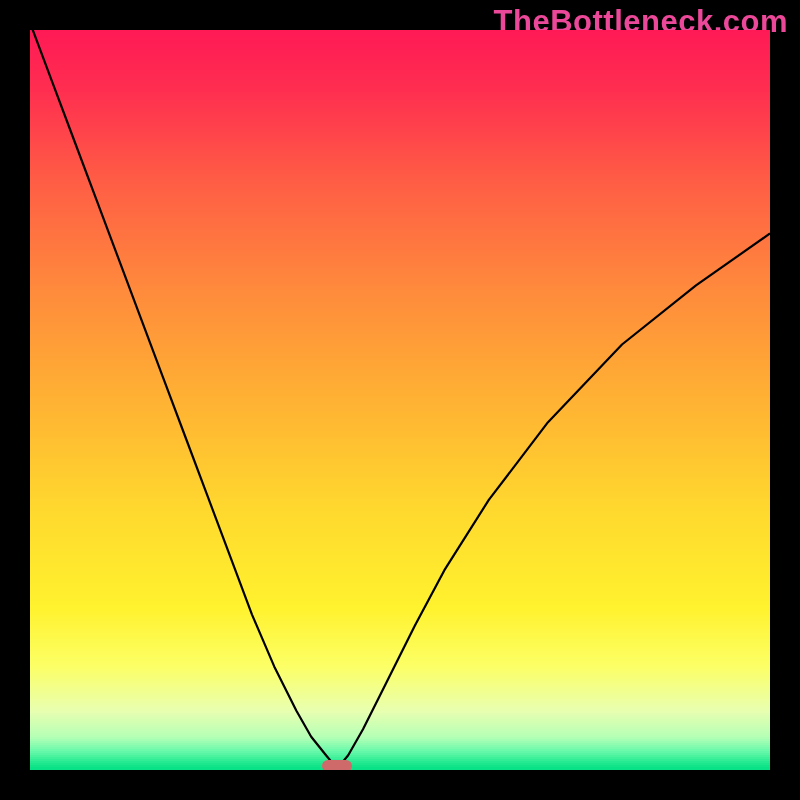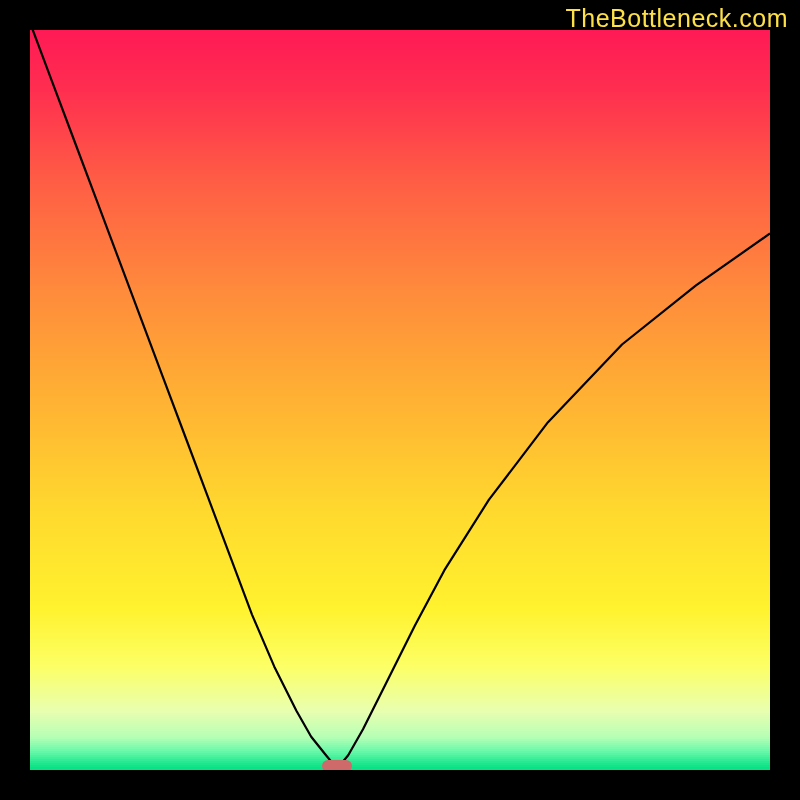--- a/index.html
+++ b/index.html
@@ -36,24 +36,24 @@
   svg.curve {
     position: absolute;
     inset: 0;
     width: 100%;
     height: 100%;
   }
   .watermark {
     position: absolute;
     top: 4px;
     right: 12px;
-    color: #fde047;
-    font-size: 25px;
+    color: #ec4899;
+    font-size: 31px;
     letter-spacing: 0.5px;
-    font-weight: 400;
+    font-weight: 700;
   }
   .marker {
     position: absolute;
     width: 30px;
     height: 12px;
     border-radius: 6px;
     background: #cf6a6b;
     transform: translate(-50%, -50%);
   }
 </style>

